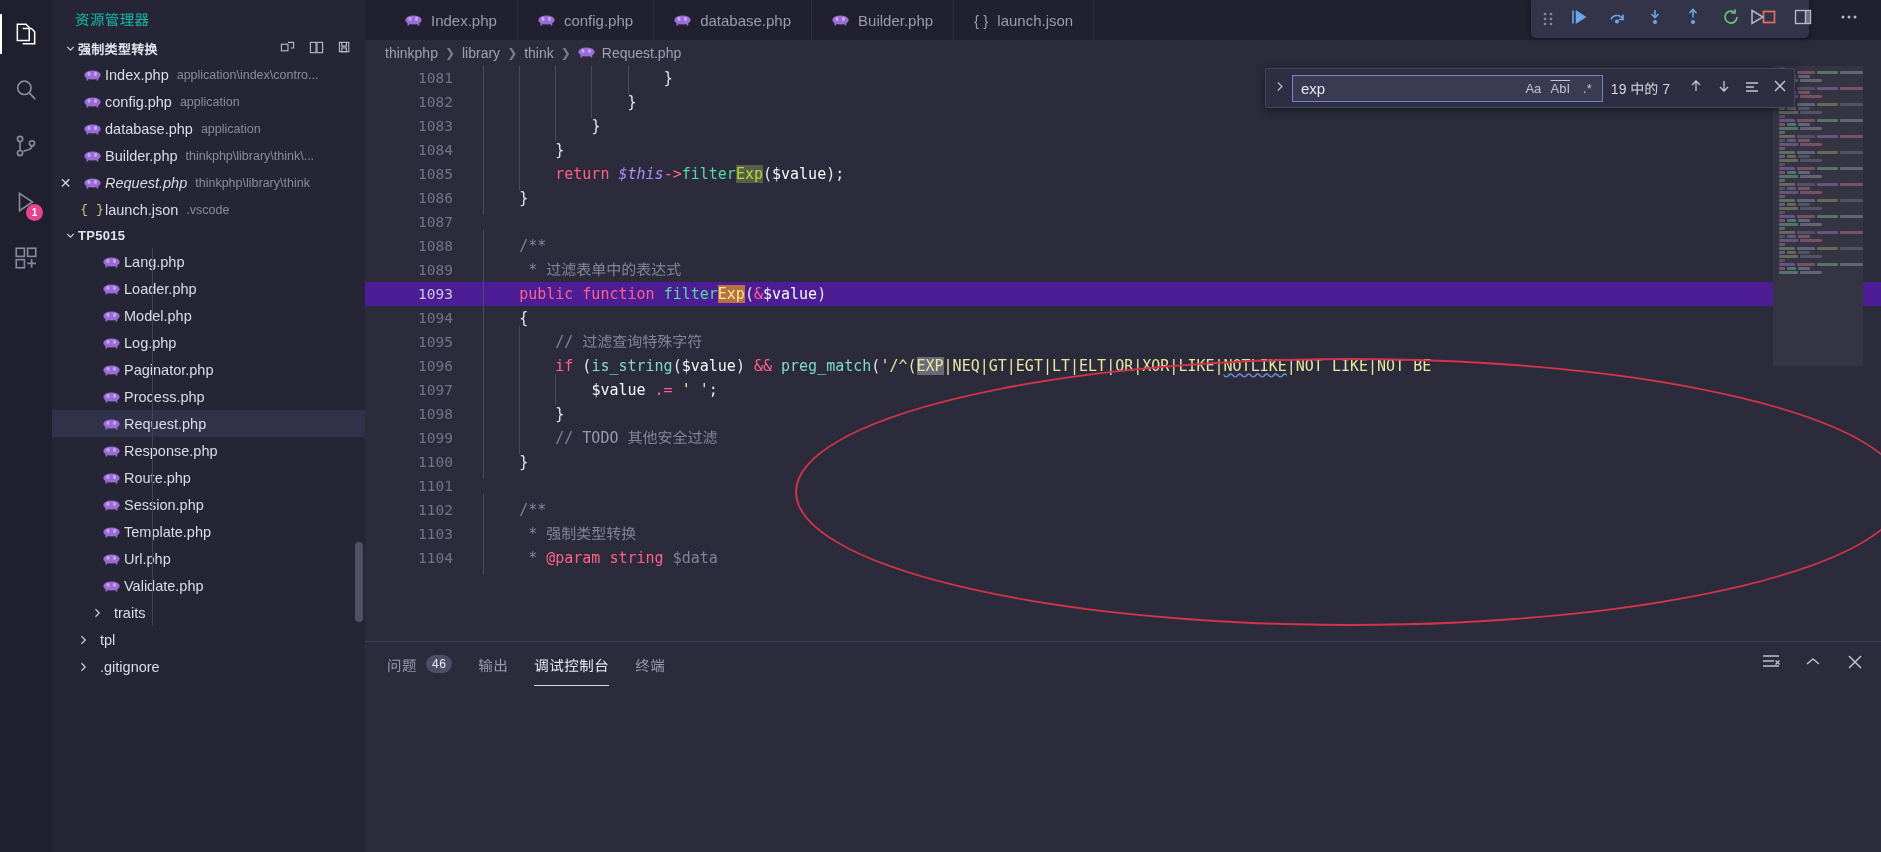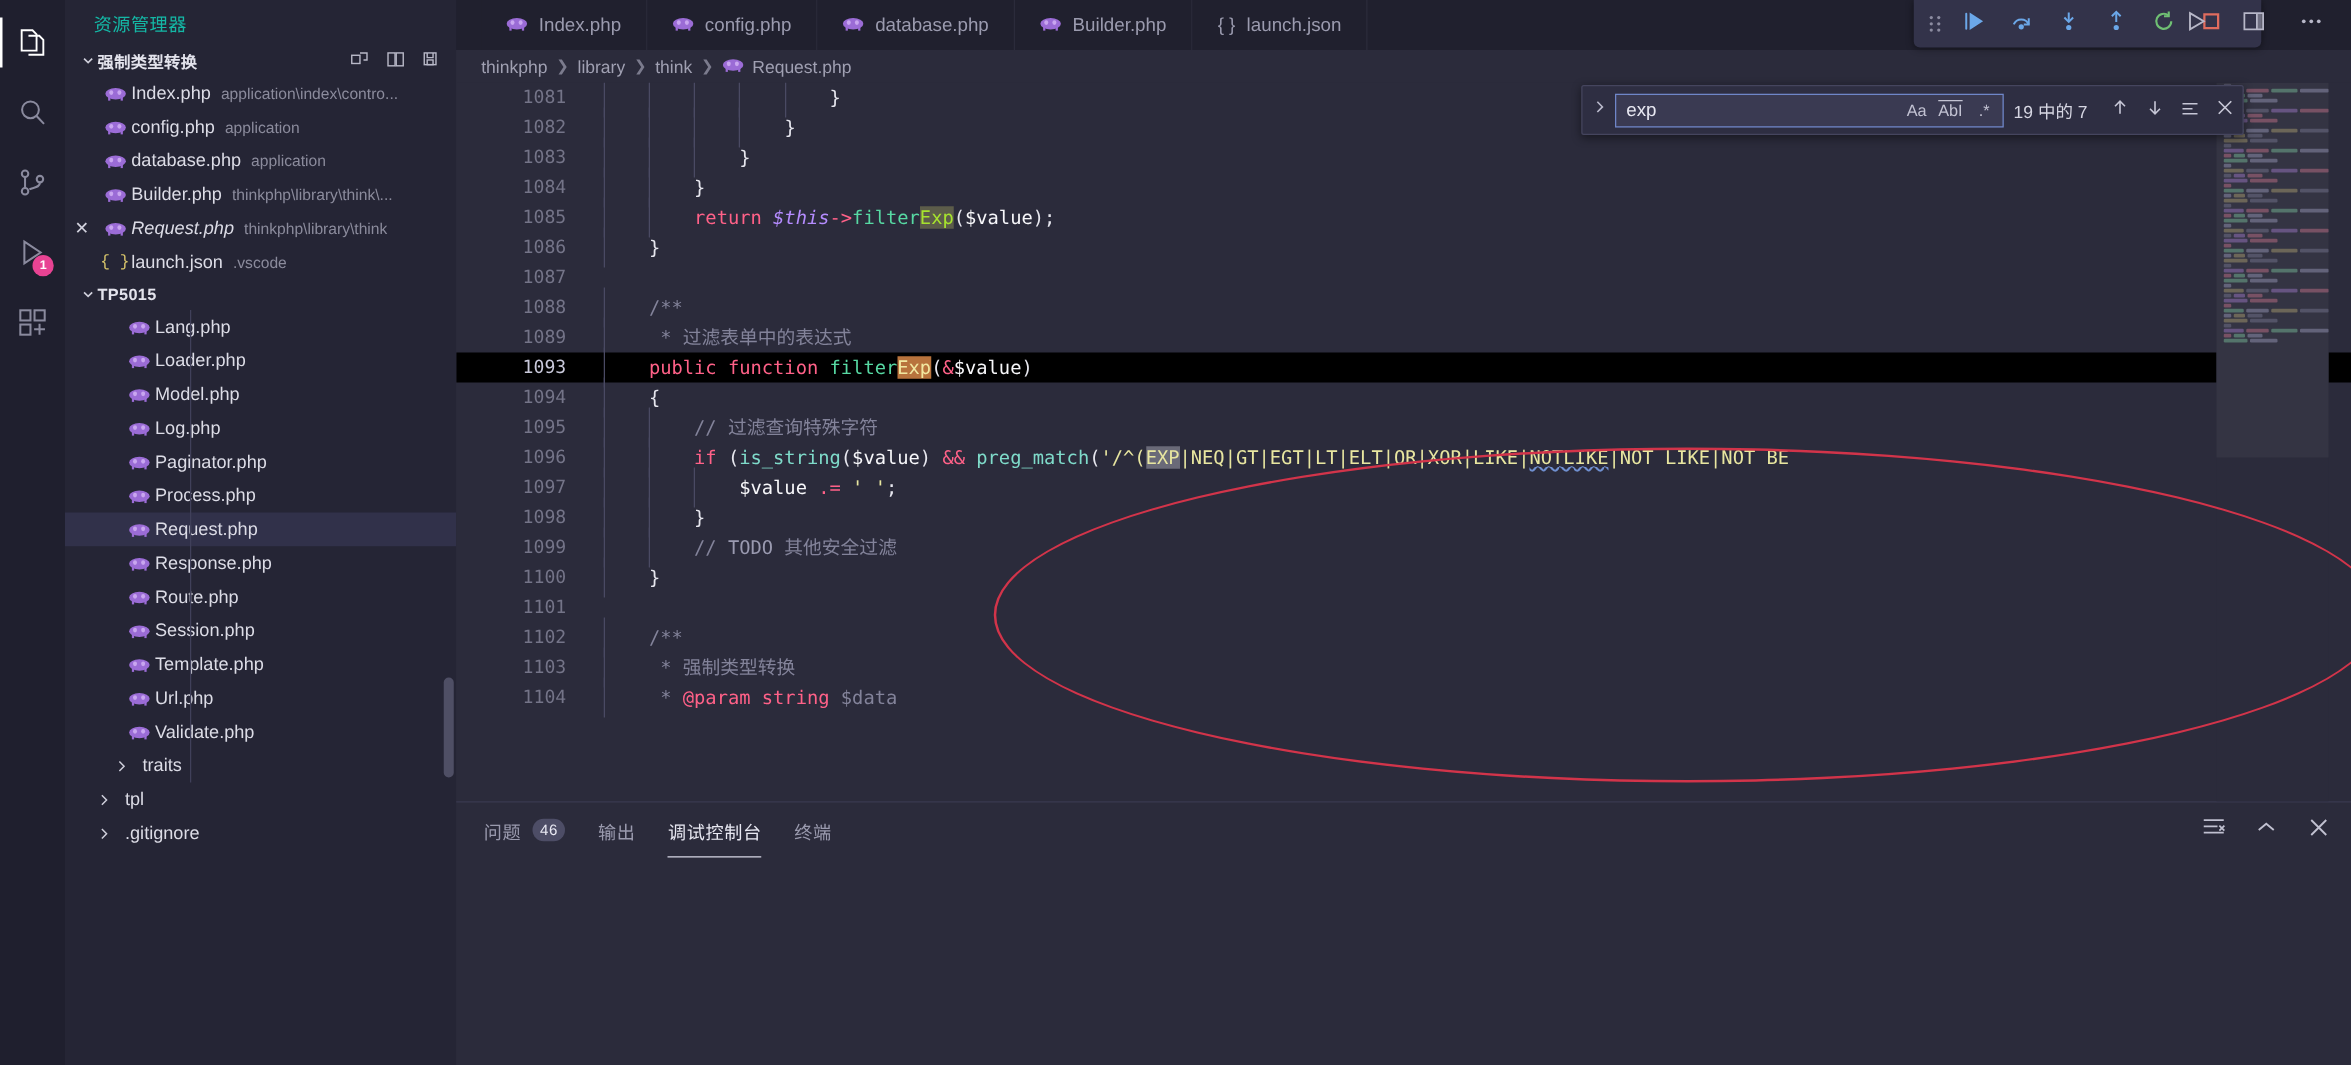--- a/index.html
+++ b/index.html
@@ -102,21 +102,21 @@
   #code-area {
     position:absolute; left:0; top:66px; right:0; bottom:211px;
     background:#2b2b3b; overflow:hidden;
   }
   #code-lines {
     position:absolute; left:0; top:0; right:0; bottom:0;
     font-family:"DejaVu Sans Mono","Liberation Mono",monospace;
     font-size:15px; line-height:24px;
   }
   .cl { position:relative; height:24px; display:flex; white-space:pre; }
-  .cl.hl { background:#000000; }
+  .cl.hl { background:#4c1d95; }
   .ln {
     width:110px; flex:0 0 110px; text-align:right; padding-right:22px;
     color:#747488; font-size:14.5px;
   }
   .cl.hl .ln { color:#c9c9db; }
   .ctext { position:relative; flex:1; padding-left:8px; }
   .ind {
     display:inline-block; position:relative;
   }
   .ind::before {

